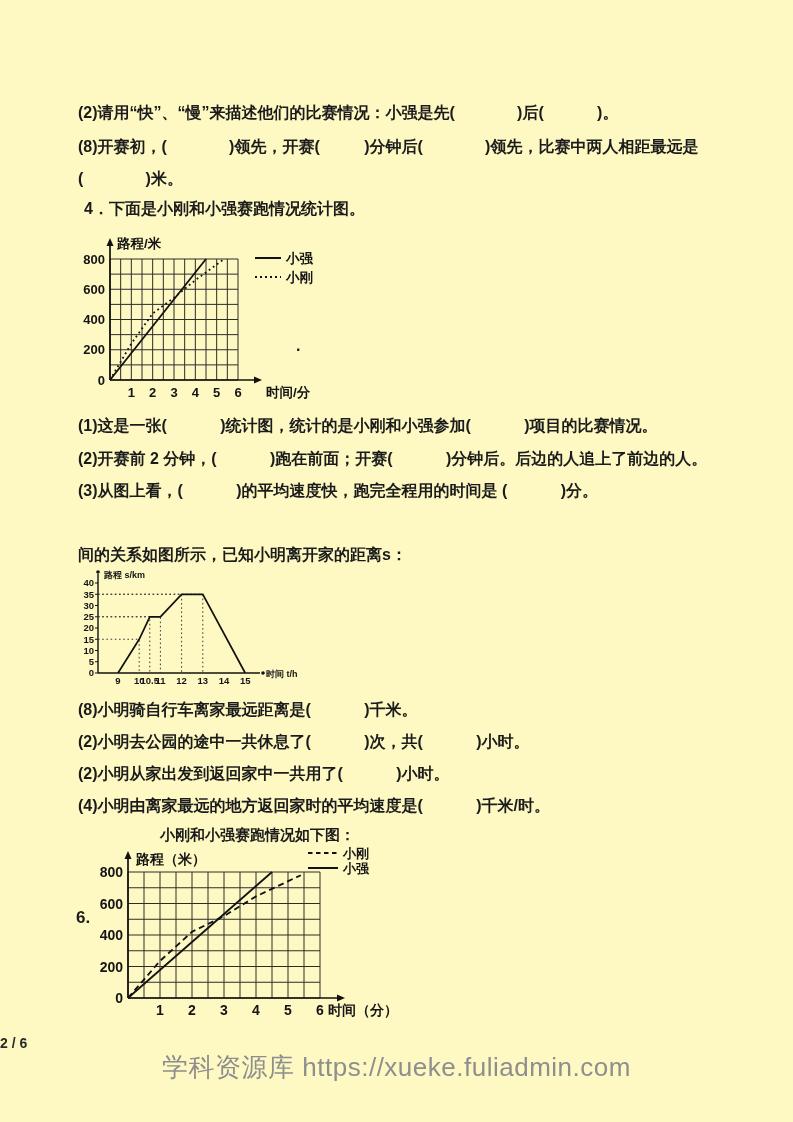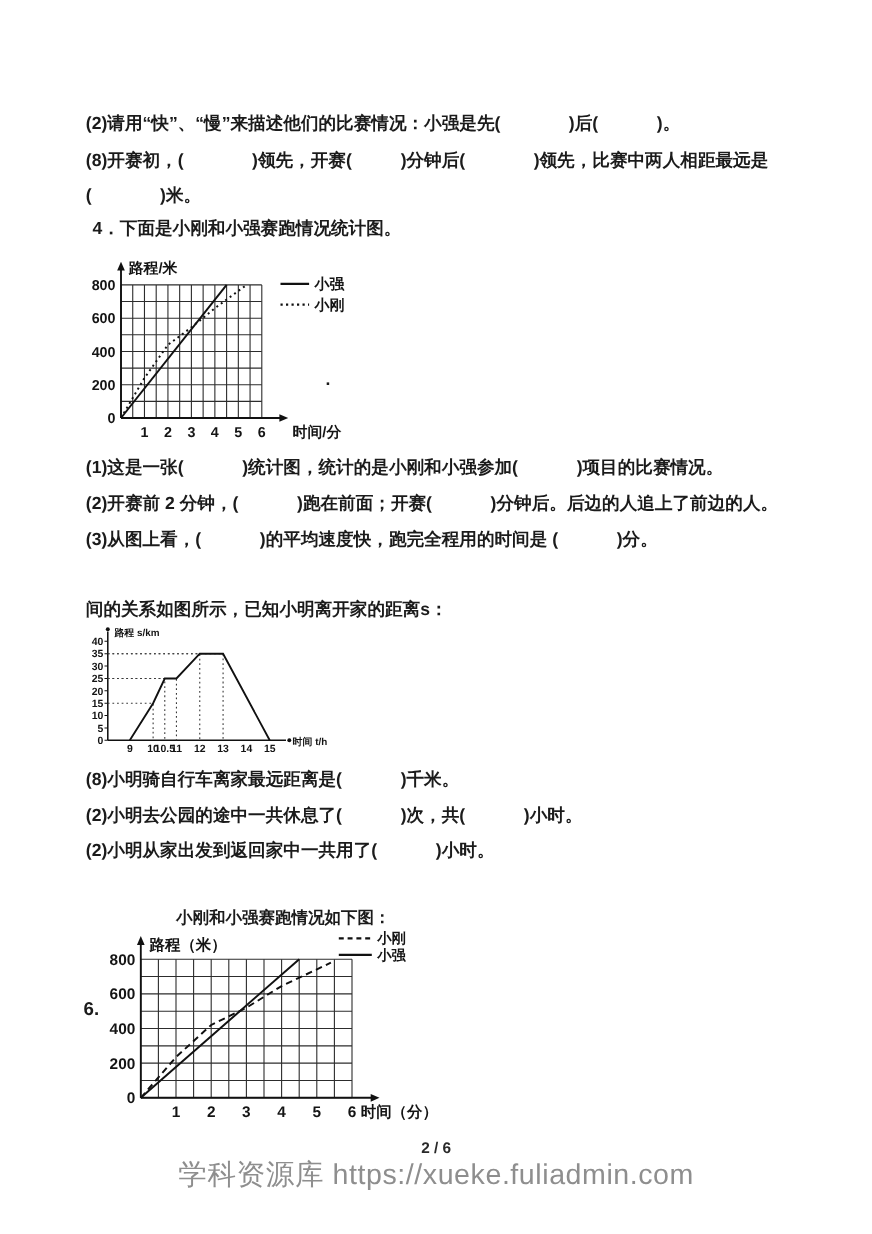--- a/index.html
+++ b/index.html
@@ -1,22 +1,22 @@
 <!DOCTYPE html>
 <html><head>
 <meta charset="utf-8">
 <style>
   html,body{margin:0;padding:0;background:#e8e8e8;}
-  .page{position:relative;width:793px;height:1122px;background:#ffffff;margin:0 auto;
+  .page{position:relative;width:793px;height:1122px;background:#fef9c3;margin:0 auto;
         font-family:"Liberation Sans","DejaVu Sans",sans-serif;overflow:hidden;}
   .tl{position:absolute;white-space:pre;font-size:16px;font-weight:600;color:#1b1b1b;line-height:1.15;}
   .chart{position:absolute;}
   .q6-title{font-size:15px;}
   .q6-num{font-size:17px;}
-  .footer-page{position:absolute;left:0;top:1035px;width:100%;text-align:center;
+  .footer-page{position:absolute;left:0;top:1035px;width:100%;text-align:left;
                font-size:14px;font-weight:bold;color:#2a2a2a;}
   .watermark{position:absolute;left:0;top:1050px;width:100%;text-align:center;
              font-size:26px;font-weight:400;color:#8e8e8e;letter-spacing:0.5px;}
 </style>
 </head>
 <body>
 
 <div class="page">
 
   <div class="tl" style="left:78px;top:104px">(2)请用“快”、“慢”来描述他们的比赛情况：小强是先(              )后(            )。</div>
@@ -117,20 +117,21 @@
       <polyline points="30,28.25 113.6,28.25 113.6,107" fill="none" stroke="#3a3a3a" stroke-width="1" stroke-dasharray="1.6 2.6"></polyline>
       <polyline points="30,28.25 134.8,28.25 134.8,107" fill="none" stroke="#3a3a3a" stroke-width="1" stroke-dasharray="1.6 2.6"></polyline>
       <polyline points="50.0,107.0 71.2,73.3 81.8,50.8 92.4,50.8 113.6,28.3 134.8,28.3 177.2,107.0" fill="none" stroke="#111" stroke-width="1.7"></polyline>
       <text x="36" y="12" font-size="9" text-anchor="start" fill="#141414" font-weight="bold" font-family="&quot;Liberation Sans&quot;,&quot;DejaVu Sans&quot;,sans-serif">路程 s/km</text>
       <text x="198" y="111" font-size="9" text-anchor="start" fill="#141414" font-weight="bold" font-family="&quot;Liberation Sans&quot;,&quot;DejaVu Sans&quot;,sans-serif">时间 t/h</text>
     </svg>
 
   <div class="tl" style="left:78px;top:701px">(8)小明骑自行车离家最远距离是(            )千米。</div>
   <div class="tl" style="left:78px;top:733px">(2)小明去公园的途中一共休息了(            )次，共(            )小时。</div>
   <div class="tl" style="left:78px;top:765px">(2)小明从家出发到返回家中一共用了(            )小时。</div>
+  <div class="tl" style="left:78px;top:797px">(4)小明由离家最远的地方返回家时的平均速度是(            )千米/时。</div>
 
   <div class="tl q6-title" style="left:160px;top:826px">小刚和小强赛跑情况如下图：</div>
   <div class="tl q6-num" style="left:76px;top:908px">6.</div>
 
   <svg class="chart" id="chartC" style="left:95px;top:843px" width="385" height="185">
       <line x1="33" y1="29" x2="33" y2="155" stroke="#2c2c2c" stroke-width="1"></line>
       <line x1="49" y1="29" x2="49" y2="155" stroke="#2c2c2c" stroke-width="1"></line>
       <line x1="65" y1="29" x2="65" y2="155" stroke="#2c2c2c" stroke-width="1"></line>
       <line x1="81" y1="29" x2="81" y2="155" stroke="#2c2c2c" stroke-width="1"></line>
       <line x1="97" y1="29" x2="97" y2="155" stroke="#2c2c2c" stroke-width="1"></line>

